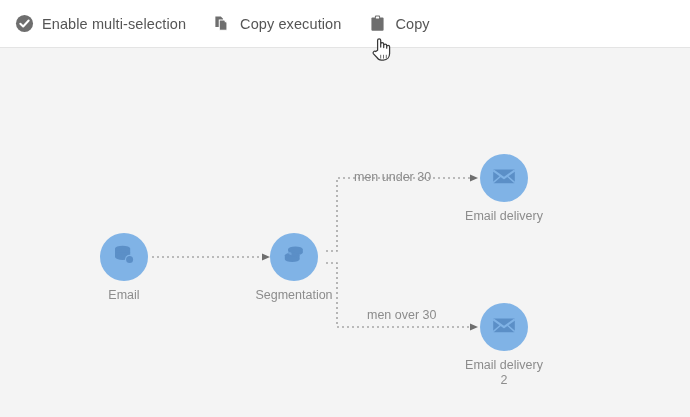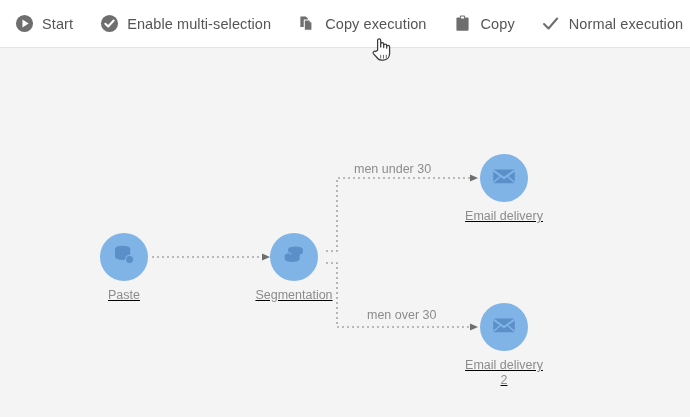--- a/index.html
+++ b/index.html
@@ -79,21 +79,20 @@
   }
 
   
   .node {
     position: absolute;
     width: 110px;
     margin-left: -55px;
     text-align: center;
     cursor: default;
     user-select: none;
-    text-decoration: underline;
   }
   .node-circle {
     width: 48px;
     height: 48px;
     border-radius: 50%;
     background: #80b3e6;
     margin: 0 auto;
     display: flex;
     align-items: center;
     justify-content: center;
@@ -123,29 +122,20 @@
     pointer-events: none;
   }
 </style>
 </head>
 <body>
 
 <div id="app">
 
   <div class="toolbar">
 
-    <div class="tb-item">
-      <span class="tb-icon">
-        <svg width="19" height="19" viewBox="0 0 20 20">
-          <circle cx="10" cy="10" r="9" fill="#6e6e6e"></circle>
-          <polygon points="7.8,5.8 14.4,10 7.8,14.2" fill="#ffffff"></polygon>
-        </svg>
-      </span>
-      <span class="tb-label">Start</span>
-    </div>
 
     <div class="tb-item">
       <span class="tb-icon">
         <svg width="19" height="19" viewBox="0 0 20 20">
           <circle cx="10" cy="10" r="9" fill="#6e6e6e"></circle>
           <polyline points="5.6,10.2 8.6,13.2 14.4,6.8" fill="none" stroke="#ffffff" stroke-width="2.1" stroke-linecap="round" stroke-linejoin="round"></polyline>
         </svg>
       </span>
       <span class="tb-label">Enable multi-selection</span>
     </div>
@@ -165,28 +155,20 @@
       <span class="tb-icon">
         <svg width="19" height="19" viewBox="0 0 20 20">
           <rect x="3.6" y="3.6" width="12.8" height="14" rx="1.1" fill="#6e6e6e"></rect>
           <rect x="7.3" y="1.7" width="5.4" height="3.6" rx="1" fill="#6e6e6e"></rect>
           <rect x="8.3" y="2.6" width="3.4" height="2.2" rx="0.6" fill="#ffffff"></rect>
         </svg>
       </span>
       <span class="tb-label">Copy</span>
     </div>
 
-    <div class="tb-item">
-      <span class="tb-icon">
-        <svg width="19" height="19" viewBox="0 0 20 20">
-          <polyline points="3.2,10.6 7.9,15.2 17.0,4.8" fill="none" stroke="#6e6e6e" stroke-width="2.2" stroke-linecap="round" stroke-linejoin="round"></polyline>
-        </svg>
-      </span>
-      <span class="tb-label">Normal execution</span>
-    </div>
 
   </div>
 
   <div class="canvas">
 
     <svg class="edges" viewBox="0 0 690 369">
       <g fill="none" stroke="#a6a6a6" stroke-width="1.6" stroke-dasharray="2,3" stroke-linecap="butt">
 
         <path d="M152 209 H262"></path>
 
@@ -194,40 +176,40 @@
 
         <path d="M326 215 H337 V279 H470"></path>
       </g>
       <g fill="#6e6e6e">
         <polygon points="262,205.5 270,209 262,212.5"></polygon>
         <polygon points="470,126.5 478,130 470,133.5"></polygon>
         <polygon points="470,275.5 478,279 470,282.5"></polygon>
       </g>
     </svg>
 
-    <div class="edge-label" style="left:342px; top:114px;padding-left:12px;">men under 30</div>
+    <div class="edge-label" style="left:342px; top:122px;padding-left:12px;">men under 30</div>
     <div class="edge-label" style="left:342px; top:260px;padding-left:25px;">men over 30</div>
 
     <div class="node" style="left:124px; top:185px;">
       <div class="node-circle">
         <span>
           <svg width="28" height="28" viewBox="0 0 28 28">
             <g fill="#5b8fc7">
               <ellipse cx="12.6" cy="7.6" rx="7.6" ry="2.9"></ellipse>
               <rect x="5" y="7.6" width="15.2" height="4.1"></rect>
               <ellipse cx="12.6" cy="11.7" rx="7.6" ry="2.9"></ellipse>
               <rect x="5" y="11.7" width="15.2" height="4.3"></rect>
               <ellipse cx="12.6" cy="16" rx="7.6" ry="2.9"></ellipse>
             </g>
             <circle cx="19.6" cy="18.4" r="4.6" fill="#80b3e6"></circle>
             <circle cx="19.6" cy="18.4" r="3.5" fill="#5b8fc7"></circle>
           </svg>
         </span>
       </div>
-      <div class="node-label">Paste</div>
+      <div class="node-label">Email</div>
     </div>
 
     <div class="node" style="left:294px; top:185px;">
       <div class="node-circle">
         <span>
           <svg width="28" height="28" viewBox="0 0 28 28">
             <g fill="#5b8fc7">
               <ellipse cx="15.4" cy="8.2" rx="7.4" ry="2.8"></ellipse>
               <rect x="8" y="8.2" width="14.8" height="3.3"></rect>
               <ellipse cx="15.4" cy="11.5" rx="7.4" ry="2.8"></ellipse>

